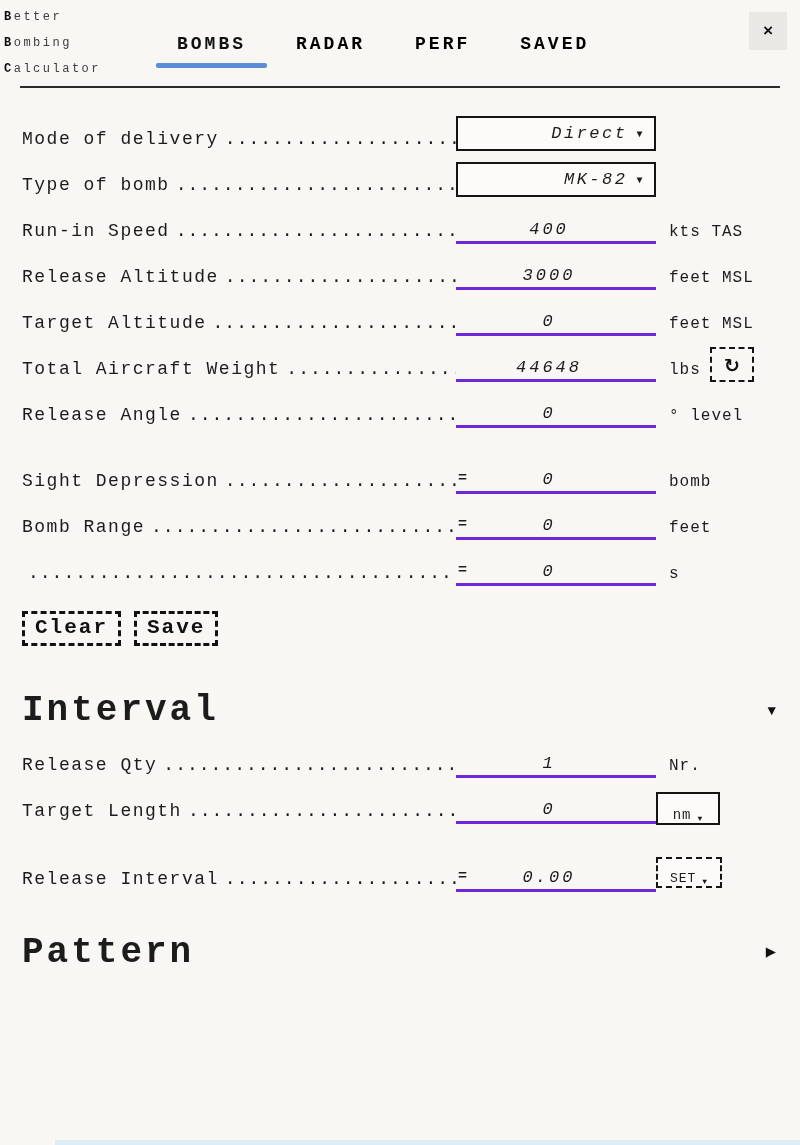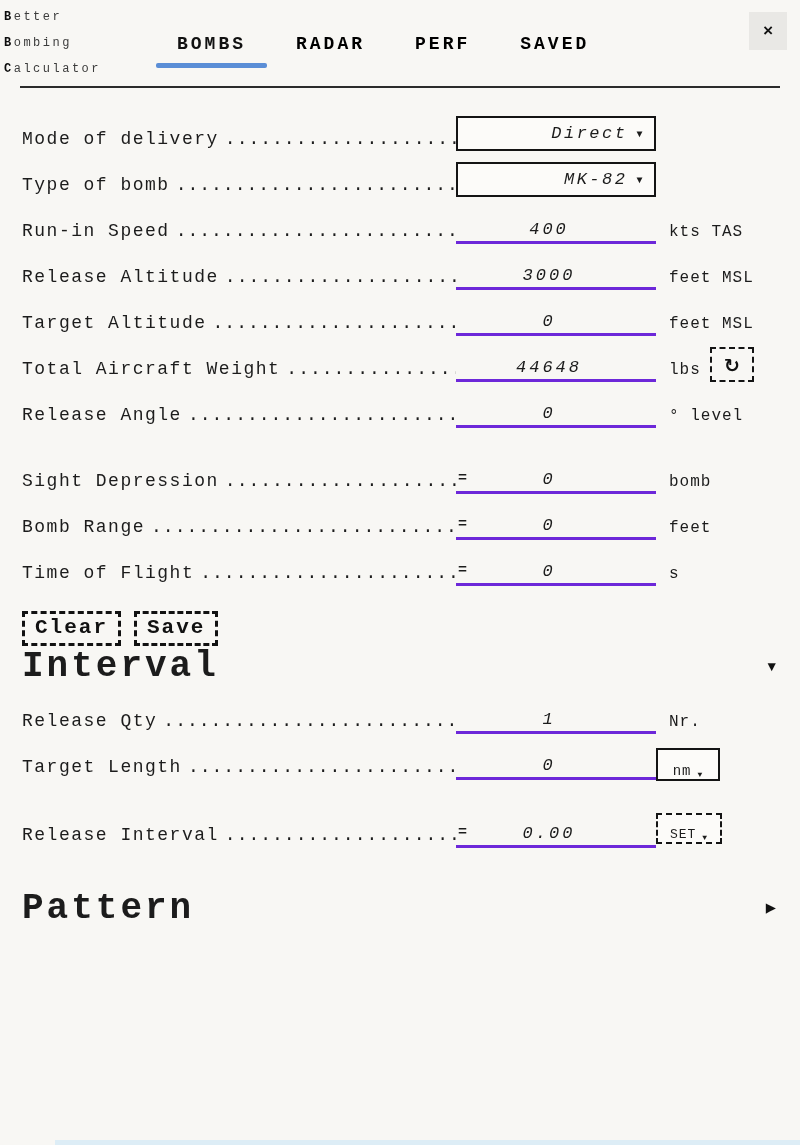--- a/index.html
+++ b/index.html
@@ -101,21 +101,21 @@
   
   .btn-row { display:flex; gap:13px; margin-top:25px; }
   .dash-btn {
     border:3px dashed #111; background:transparent;
     font-family:inherit; font-size:21px; font-weight:bold; letter-spacing:2px;
     color:#111; padding:2px 10px 4px 10px; cursor:pointer;
   }
   
   .section-head {
     display:flex; align-items:center; justify-content:space-between;
-    line-height:42px;
+    margin-top:44px; line-height:42px;
   }
   .section-head.pattern { margin-top:40px; }
   .section-title { font-size:36px; font-weight:bold; letter-spacing:3px; }
   .section-arrow { font-size:14px; color:#111; cursor:pointer; padding-right:2px; }
   .section-arrow.right { font-size:17px; }
   .gap20 { margin-top:20px; }
   .gap22 { margin-top:22px; }
   
   .bottom-strip {
     position:absolute; left:55px; right:0; bottom:0; height:5px;
@@ -245,21 +245,20 @@
       <div class="ctrl">
         <div class="value-line">
           <span class="eq">=</span>
           <span>0</span>
         </div>
       </div>
       <div class="unitcell">feet</div>
     </div>
 
     <div class="row">
-      <span class="row-label">Time of Flight</span>
       <span class="dots">......................................................................</span>
       <div class="ctrl">
         <div class="value-line">
           <span class="eq">=</span>
           <span>0</span>
         </div>
       </div>
       <div class="unitcell">s</div>
     </div>
 

